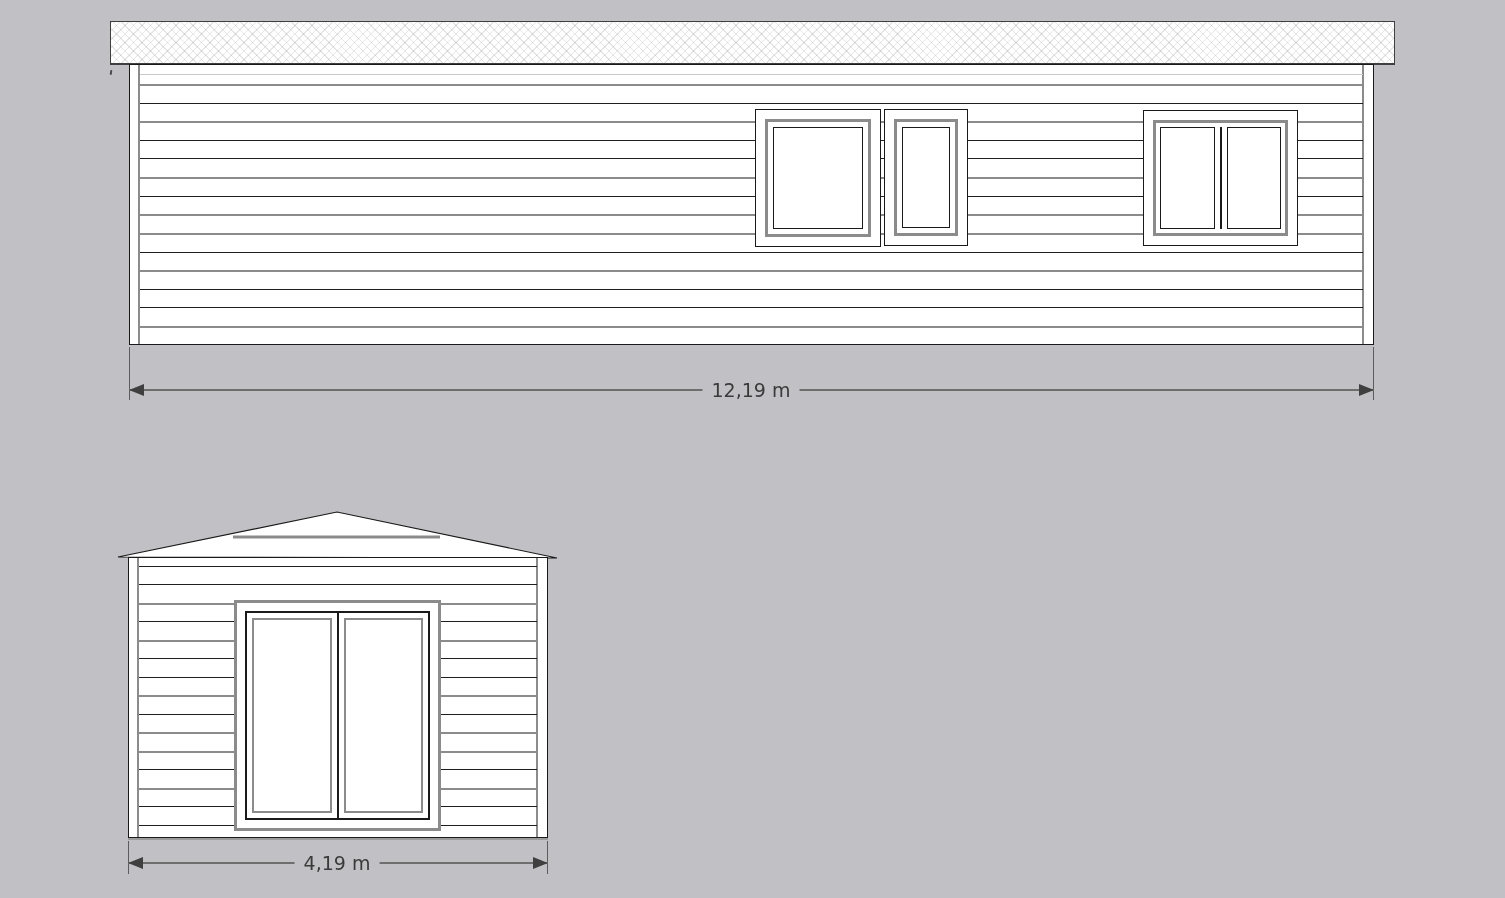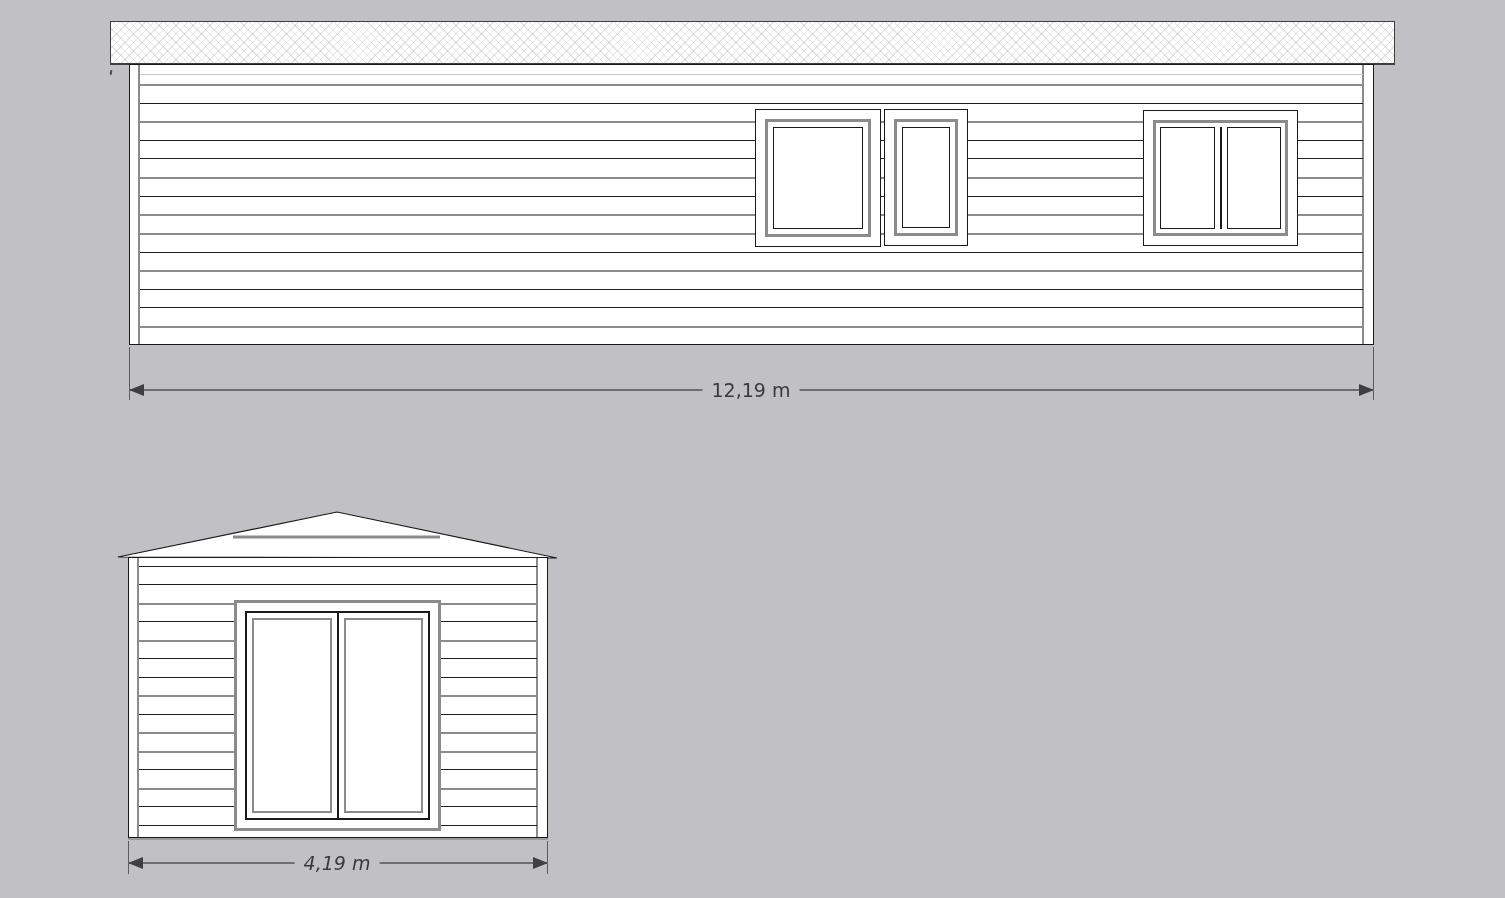--- a/index.html
+++ b/index.html
@@ -158,19 +158,19 @@
         <div class="d-leaf"></div>
       </div>
     </div>
 
     <div>
       <div class="dim-ext" style="left:128px;top:841px;height:33px;"></div>
       <div class="dim-ext" style="left:547px;top:841px;height:33px;"></div>
       <div class="dim-line" style="left:128px;top:862px;width:420px;"></div>
       <div class="dim-arrow left" style="left:128px;top:857px;"></div>
       <div class="dim-arrow right" style="left:533px;top:857px;"></div>
-      <div class="dim-label" style="left: 337px; top: 863px; background: rgb(193, 193, 197); color: rgb(58, 58, 58); font-style: italic;">4,19 m</div>
+      <div class="dim-label" style="left: 337px; top: 863px; background: rgb(193, 193, 197); color: rgb(58, 58, 58);">4,19 m</div>
     </div>
   </div>
 
   <div class="stray" style="left:110px;top:70px;"></div>
 
 </div>
 
 </body></html>

